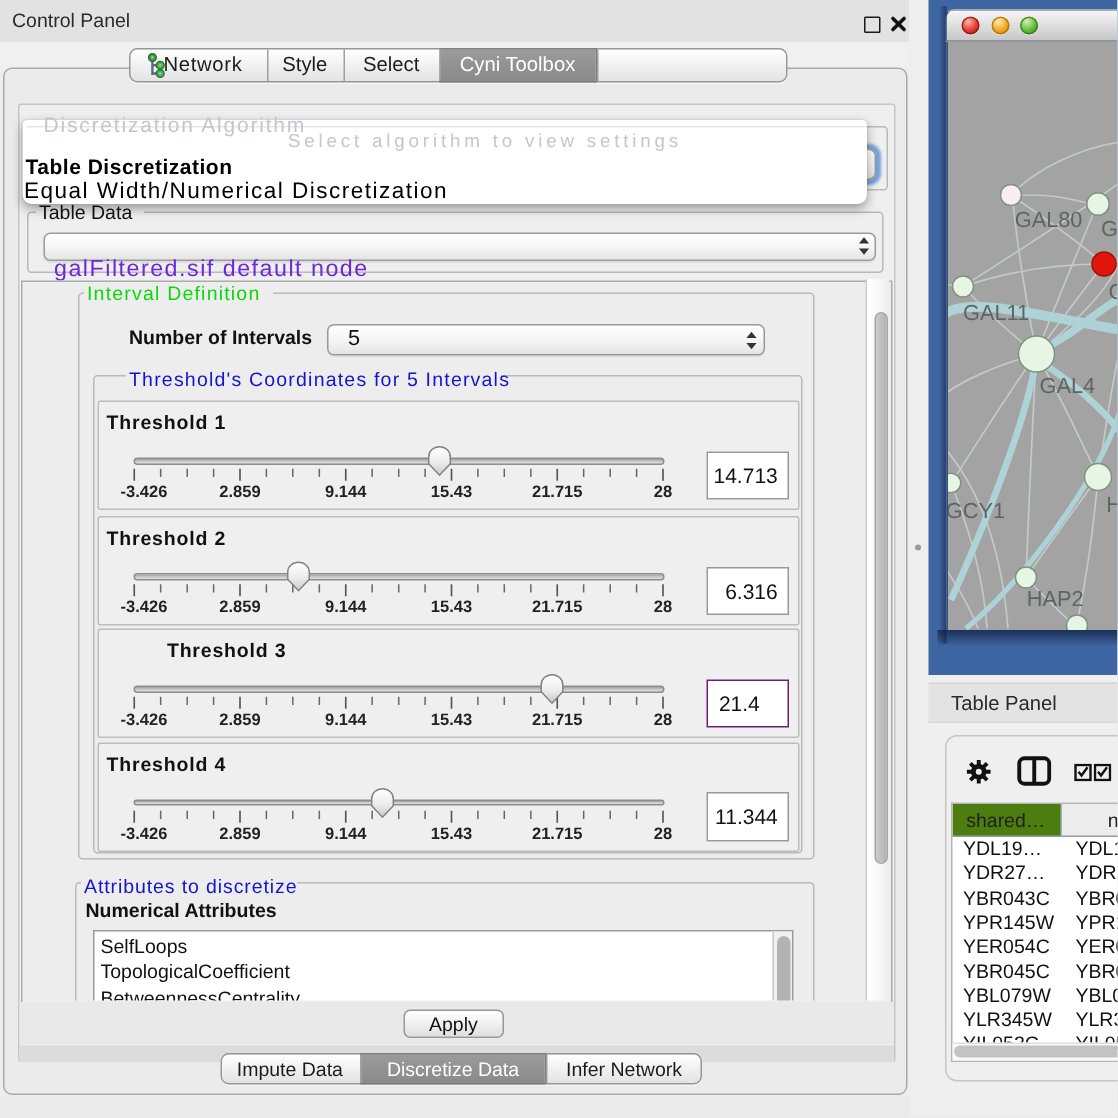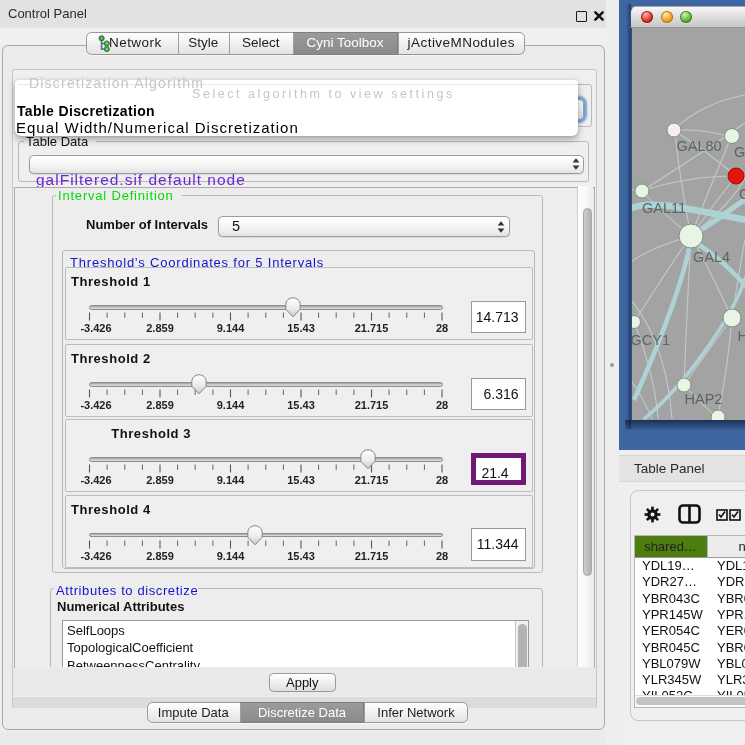--- a/index.html
+++ b/index.html
@@ -20,21 +20,20 @@
 <div class="abs" style="left:0;top:731px;width:606px;height:14px;background:#eaeaea;"></div>
 <div class="abs" style="left:86px;top:32px;width:439px;height:22.5px;background:linear-gradient(#ffffff,#f2f2f2 45%,#e3e3e3);border:1px solid #979797;border-radius:5.5px;box-sizing:border-box;box-shadow:0 1px 0 rgba(255,255,255,0.6);"></div>
 <div class="abs" style="left:292.5px;top:32px;width:105.0px;height:22.5px;background:linear-gradient(#9b9b9b,#8a8a8a);border:1px solid #7e7e7e;box-sizing:border-box;"></div>
 <div class="abs" style="left:177.5px;top:33px;width:1px;height:20.5px;background:#9f9f9f;"></div>
 <div class="abs" style="left:229px;top:33px;width:1px;height:20.5px;background:#9f9f9f;"></div>
 <div class="abs" style="left:292.5px;top:33px;width:1px;height:20.5px;background:#9f9f9f;"></div>
 <div class="abs" style="left:397.5px;top:33px;width:1px;height:20.5px;background:#9f9f9f;"></div>
 <div class="abs" style="left:177.5px;top:32px;width:51.5px;height:22.5px;line-height:22.5px;text-align:center;font-size:13.5px;color:#1c1c1c;">Style</div>
 <div class="abs" style="left:229px;top:32px;width:63.5px;height:22.5px;line-height:22.5px;text-align:center;font-size:13.5px;color:#1c1c1c;">Select</div>
 <div class="abs" style="left:292.5px;top:32px;width:105.0px;height:22.5px;line-height:22.5px;text-align:center;font-size:13.5px;color:#ffffff;">Cyni Toolbox</div>
-<div class="abs" style="left:397.5px;top:32px;width:127.5px;height:22.5px;line-height:22.5px;text-align:center;font-size:13.5px;color:#1c1c1c;"><span style="letter-spacing:0.45px;">jActiveMNodules</span></div>
 <svg class="abs" style="left:94px;top:33.5px;" width="18" height="19" viewBox="0 0 18 19">
 <path d="M7.6 5.5 L7.6 16 M7.6 9.5 L12.6 9.5 M7.6 15 L12.6 15" stroke="#5a6a85" stroke-width="1.6" fill="none"></path>
 <circle cx="7.6" cy="4.3" r="2.6" fill="#3f9b46" stroke="#2c6e33" stroke-width="0.9"></circle>
 <circle cx="12.8" cy="9.5" r="2.6" fill="#4aae52" stroke="#2c6e33" stroke-width="0.9"></circle>
 <circle cx="12.8" cy="15" r="2.6" fill="#4aae52" stroke="#2c6e33" stroke-width="0.9"></circle>
 <circle cx="7.6" cy="4.3" r="0.9" fill="#8fd18f"></circle>
       <circle cx="12.8" cy="9.5" r="0.9" fill="#8fd18f"></circle>
       <circle cx="12.8" cy="15" r="0.9" fill="#8fd18f"></circle>
 </svg>
 <div class="abs" style="left:109px;top:32px;width:86px;height:22.5px;line-height:22.5px;font-size:13.5px;letter-spacing:0.45px;color:#1c1c1c;">Network</div>
@@ -53,21 +52,21 @@
 <div class="abs" style="left:34px;top:9px;width:491px;height:377.5px;border:1px solid #b9b9b9;border-radius:3px;box-sizing:border-box;"></div>
 <div class="abs" style="left:38px;top:2px;width:122px;height:14px;background:#ededed;font-size:13px;color:#0ad80a;padding:0 2px;letter-spacing:0.8px;white-space:nowrap;">Interval Definition</div>
 <div class="abs" style="left:68px;top:31px;width:150px;height:16px;font-size:13px;font-weight:bold;color:#111;">Number of Intervals</div>
 <div class="abs" style="left:200px;top:30px;width:292px;height:21px;background:linear-gradient(#ffffff,#f4f4f4 55%,#e4e4e4);border:1px solid #9b9b9b;border-radius:4.5px;box-sizing:border-box;box-shadow:0 1px 1px rgba(0,0,0,0.08);"></div>
 <div class="abs" style="left:214px;top:30px;width:260px;height:21px;line-height:20px;font-size:14.5px;letter-spacing:0px;color:#111;white-space:nowrap;overflow:hidden;">5</div>
 <svg class="abs" style="left:478px;top:33.5px;" width="10" height="14" viewBox="0 0 10 14">
 <path d="M5 1.2 L8.4 5.4 L1.6 5.4 Z" fill="#333"></path>
 <path d="M5 12.8 L8.4 8.6 L1.6 8.6 Z" fill="#333"></path>
       </svg>
 <div class="abs" style="left:44px;top:64px;width:473px;height:318.5px;border:1px solid #b9b9b9;border-radius:3px;box-sizing:border-box;"></div>
-<div class="abs" style="left:50px;top:58.5px;width:246px;height:14px;background:#ededed;font-size:13px;color:#1414cf;padding:0 2px;letter-spacing:0.8px;white-space:nowrap;margin-top:10px;">Threshold's Coordinates for 5 Intervals</div>
+<div class="abs" style="left:66px;top:58.5px;width:246px;height:14px;background:#ededed;font-size:13px;color:#1414cf;padding:0 2px;letter-spacing:0.8px;white-space:nowrap;">Threshold's Coordinates for 5 Intervals</div>
 <div class="abs" style="left:47px;top:81px;width:467.5px;height:73px;background:#efefef;border:1px solid #bdbdbd;border-radius:2px;box-sizing:border-box;"></div>
 <div class="abs" style="left:53px;top:88px;width:120px;height:16px;font-size:13px;font-weight:bold;letter-spacing:0.55px;color:#111;">Threshold 1</div>
 <div class="abs" style="left:70.5px;top:119px;width:354.5px;height:4.6px;background:linear-gradient(#9e9e9e,#cfcfcf 60%,#dedede);border:0.5px solid #8d8d8d;border-radius:3px;box-sizing:border-box;"></div>
 <svg class="abs" style="left:0;top:126px;" width="440" height="10" viewBox="0 0 440 10">
         <line x1="71.5" y1="0.5" x2="71.5" y2="8.5" stroke="#555" stroke-width="1.1"></line>
         <line x1="142.0" y1="0.5" x2="142.0" y2="8.5" stroke="#555" stroke-width="1.1"></line>
         <line x1="212.5" y1="0.5" x2="212.5" y2="8.5" stroke="#555" stroke-width="1.1"></line>
         <line x1="283.0" y1="0.5" x2="283.0" y2="8.5" stroke="#555" stroke-width="1.1"></line>
         <line x1="353.5" y1="0.5" x2="353.5" y2="8.5" stroke="#555" stroke-width="1.1"></line>
         <line x1="424.0" y1="0.5" x2="424.0" y2="8.5" stroke="#555" stroke-width="1.1"></line>
@@ -182,21 +181,21 @@
 <svg class="abs" style="left:341.9689429135111px;top:263px;" width="16" height="21" viewBox="0 0 16 21">
 <defs>
           <linearGradient id="thg3" x1="0" y1="0" x2="0" y2="1">
 <stop offset="0" stop-color="#ffffff"></stop>
             <stop offset="0.55" stop-color="#ececec"></stop>
             <stop offset="1" stop-color="#c9c9c9"></stop>
           </linearGradient>
         </defs>
 <path d="M8 0.8 C11.9 0.8 15.2 3.6 15.2 7.6 L15.2 12.2 L8 19.8 L0.8 12.2 L0.8 7.6 C0.8 3.6 4.1 0.8 8 0.8 Z" fill="url(#thg3)" stroke="#828282" stroke-width="1"></path>
       </svg>
-<div class="abs" style="left:452.5px;top:266.5px;width:55px;height:32.5px;background:#ffffff;border:5px solid #701a75;box-sizing:border-box;line-height:30.5px;text-align:center;padding-right:6px;font-size:14px;color:#111;">21.4</div>
+<div class="abs" style="left:452.5px;top:266.5px;width:55px;height:32.5px;background:#ffffff;border:1px solid #701a75;box-sizing:border-box;line-height:30.5px;text-align:right;padding-right:18px;font-size:14px;color:#111;">21.4</div>
 <div class="abs" style="left:47px;top:308.5px;width:467.5px;height:73px;background:#efefef;border:1px solid #bdbdbd;border-radius:2px;box-sizing:border-box;"></div>
 <div class="abs" style="left:53px;top:315.5px;width:120px;height:16px;font-size:13px;font-weight:bold;letter-spacing:0.55px;color:#111;">Threshold 4</div>
 <div class="abs" style="left:70.5px;top:346.5px;width:354.5px;height:4.6px;background:linear-gradient(#9e9e9e,#cfcfcf 60%,#dedede);border:0.5px solid #8d8d8d;border-radius:3px;box-sizing:border-box;"></div>
 <svg class="abs" style="left:0;top:353.5px;" width="440" height="10" viewBox="0 0 440 10">
         <line x1="71.5" y1="0.5" x2="71.5" y2="8.5" stroke="#555" stroke-width="1.1"></line>
         <line x1="142.0" y1="0.5" x2="142.0" y2="8.5" stroke="#555" stroke-width="1.1"></line>
         <line x1="212.5" y1="0.5" x2="212.5" y2="8.5" stroke="#555" stroke-width="1.1"></line>
         <line x1="283.0" y1="0.5" x2="283.0" y2="8.5" stroke="#555" stroke-width="1.1"></line>
         <line x1="353.5" y1="0.5" x2="353.5" y2="8.5" stroke="#555" stroke-width="1.1"></line>
         <line x1="424.0" y1="0.5" x2="424.0" y2="8.5" stroke="#555" stroke-width="1.1"></line>

